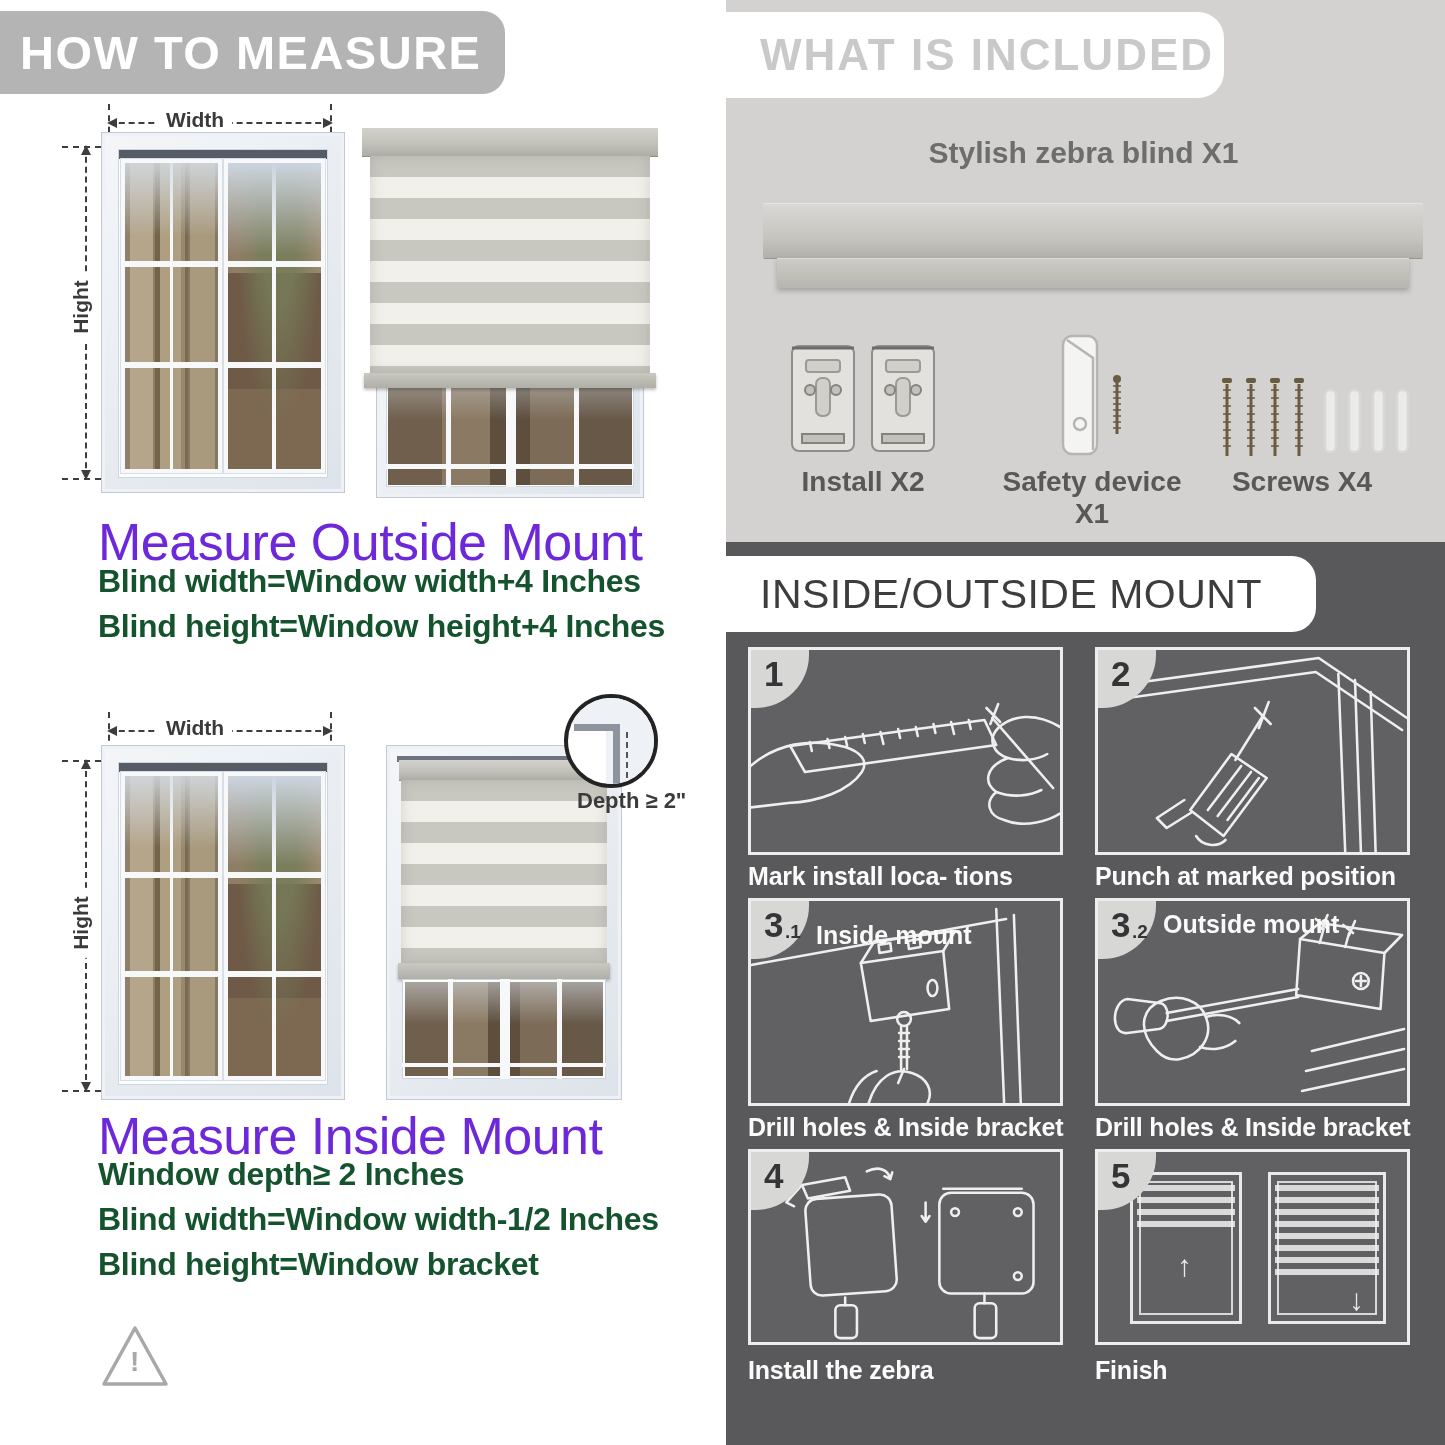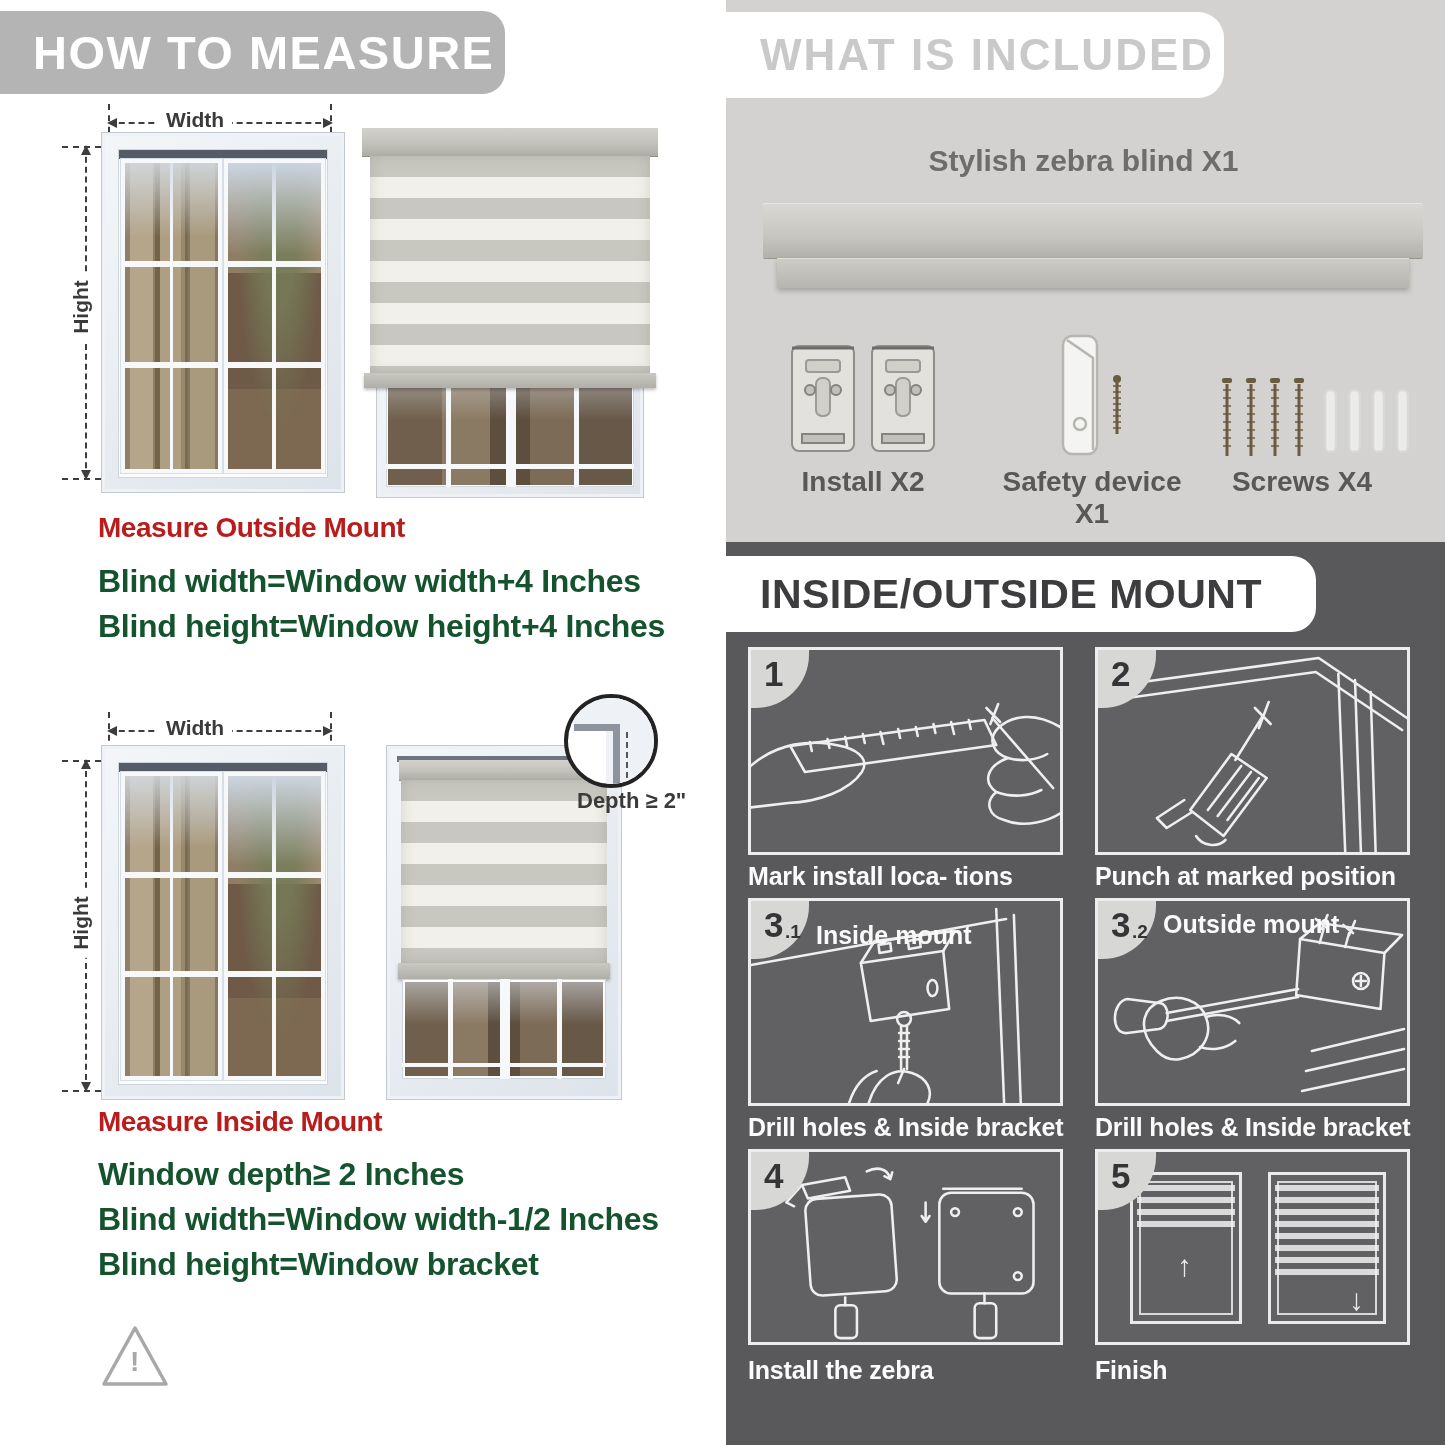--- a/index.html
+++ b/index.html
@@ -4,22 +4,22 @@
 <style>
   html,body{margin:0;padding:0}
   body{width:1445px;height:1445px;position:relative;background:#ffffff;
        font-family:"Liberation Sans",sans-serif;overflow:hidden;
        -webkit-font-smoothing:antialiased}
   .abs{position:absolute}
 
   
   .hdr-left{left:0;top:11px;width:505px;height:83px;background:#b4b4b4;
             border-radius:0 22px 22px 0;color:#fff;font-weight:bold;font-size:47px;
-            line-height:83px;padding-left:33px;letter-spacing:1.5px;box-sizing:border-box}
-  .sec-title{font-weight:bold;font-size:28px;color:#b91c1c;letter-spacing:-.5px}
+            line-height:83px;padding-left:20px;letter-spacing:1.5px;box-sizing:border-box}
+  .sec-title{font-weight:normal;font-size:52px;color:#6d28d9;letter-spacing:-.5px}
   .sec-line{font-weight:bold;font-size:32px;color:#14532d;letter-spacing:-.3px}
 
   
   .mh{height:0;border-top:2px dashed #3d3d3d}
   .mv{width:0;border-left:2px dashed #3d3d3d}
   .mlabel{font-size:21px;font-weight:bold;color:#3a3a3a;background:#fff;padding:0 8px}
   .ah{width:0;height:0;position:absolute;top:-6px}
   .ah.w{border-top:5px solid transparent;border-bottom:5px solid transparent}
   .ah.l{left:-2px;border-right:10px solid #3d3d3d}
   .ah.r{right:-2px;border-left:10px solid #3d3d3d}
@@ -66,21 +66,21 @@
   
   .panel-light{left:726px;top:0;width:719px;height:542px;background:#d3d2d0}
   .hdr-included{left:726px;top:12px;width:498px;height:86px;background:#fff;
                 border-radius:0 26px 26px 0;color:#c9c9c9;font-weight:bold;font-size:44px;
                 line-height:86px;padding-left:34px;letter-spacing:2px;box-sizing:border-box}
   .included-label{font-size:30px;font-weight:bold;color:#6d6d6d}
   .item-label{font-size:28px;font-weight:bold;color:#585858;text-align:center}
 
   .panel-dark{left:726px;top:542px;width:719px;height:903px;background:#59595b}
   .hdr-mount{left:726px;top:556px;width:590px;height:76px;background:#fff;
-             border-radius:0 24px 24px 0;color:#3d3d3f;font-weight:bold;font-size:41px;
+             border-radius:0 24px 24px 0;color:#3d3d3f;font-weight:normal;font-size:41px;
              line-height:76px;padding-left:34px;letter-spacing:.5px;box-sizing:border-box}
   .step-panel{position:absolute;width:315px;background:#616163;border:3px solid #ededed;
               box-sizing:border-box;overflow:hidden}
   .badge{position:absolute;left:0;top:0;width:58px;height:58px;background:#d7d7d5;
          border-radius:0 0 92% 0;z-index:3}
   .badge .n{position:absolute;left:13px;top:4px;font-size:35px;font-weight:bold;color:#353537}
   .badge .s{position:absolute;left:34px;top:20px;font-size:19px;font-weight:bold;color:#353537}
   .step-inner-label{position:absolute;left:68px;top:12px;font-size:25px;font-weight:bold;color:#fafafa;z-index:3}
   .caption{position:absolute;width:330px;font-size:25px;font-weight:bold;color:#fbfbfb;letter-spacing:-.2px}
   .sketch{position:absolute;left:0;top:0;width:100%;height:100%}
@@ -204,21 +204,21 @@
 <div class="abs" style="left:100px;top:1320px;width:540px;height:110px">
   <svg class="abs" style="left:0;top:4px" width="70" height="66" viewBox="0 0 70 66">
     <polygon points="35,4 66,60 4,60" fill="none" stroke="#a8a8a8" stroke-width="3.5" stroke-linejoin="round"></polygon>
   </svg>
   <span class="abs" style="left:30px;top:26px;font-size:28px;font-weight:bold;color:#a8a8a8">!</span>
 </div>
 
 <div class="abs panel-light"></div>
 <div class="abs hdr-included">WHAT IS INCLUDED</div>
 
-<div class="abs included-label" style="left:726px;top:144px;width:715px;text-align:center">Stylish zebra blind X1</div>
+<div class="abs included-label" style="left:726px;top:136px;width:715px;text-align:center">Stylish zebra blind X1</div>
 
 <div class="abs" style="left:763px;top:203px;width:660px;height:55px;border-radius:2px;
             background:linear-gradient(180deg,#d9d8d4,#c7c6c1 60%,#b1b0a9);
             box-shadow:0 1px 0 #97968f, inset 0 1px 0 #e6e5e1"></div>
 <div class="abs" style="left:777px;top:258px;width:632px;height:30px;
             background:linear-gradient(180deg,#cdccc6,#b6b5ae);
             box-shadow:0 3px 5px rgba(0,0,0,.22), inset 0 1px 0 #dddcd7"></div>
 
 <svg class="abs" style="left:788px;top:338px" width="150" height="125" viewBox="0 0 150 125">
   <g stroke="#8f8e8a" stroke-width="2" fill="#e2e1dd">

